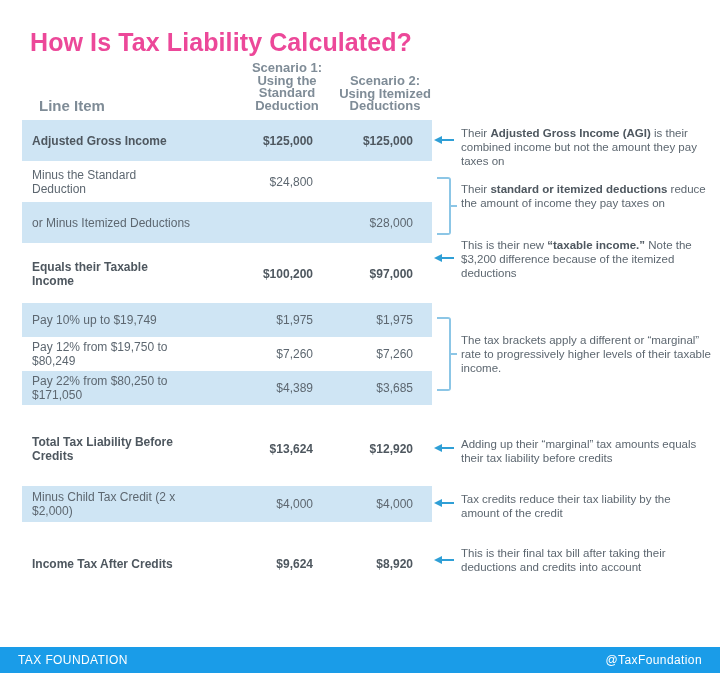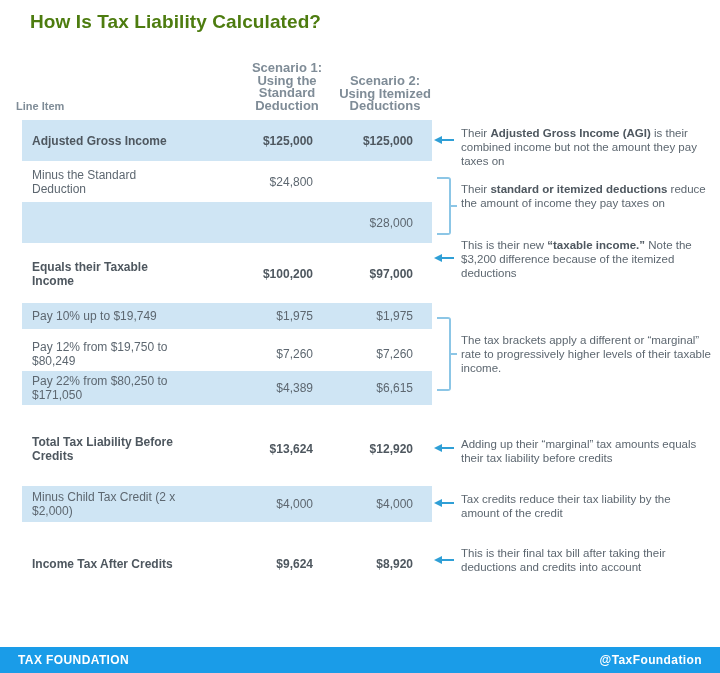--- a/index.html
+++ b/index.html
@@ -1,28 +1,28 @@
 <!DOCTYPE html>
 <html><head>
 <meta charset="utf-8">
 <style>
   html,body{margin:0;padding:0;background:#ffffff;}
   .canvas{
     position:relative;width:720px;height:673px;background:#ffffff;overflow:hidden;
     font-family:"Liberation Sans","DejaVu Sans",sans-serif;
   }
   .title{
-    position:absolute;left:30px;top:11px;font-size:19px;font-weight:bold;color:#4d7c0f;
+    position:absolute;left:30px;top:28px;font-size:25px;font-weight:bold;color:#ec4899;
     letter-spacing:.1px;
   }
   .col-head{
     position:absolute;font-size:13px;font-weight:bold;color:#7f8c97;line-height:12.5px;
     white-space:pre-line;text-align:center;
   }
-  .col-head.line-item{left:16px;top:100px;text-align:left;font-size:11px;}
+  .col-head.line-item{left:39px;top:100px;text-align:left;font-size:15px;}
   .col-head.s1{left:236px;top:62px;width:102px;}
   .col-head.s2{left:332px;top:75px;width:106px;}
 
   .row{
     position:absolute;left:22px;width:410px;display:flex;align-items:center;
     font-size:12px;color:#5d6770;
   }
   .row.shaded{background:#cfe5f4;}
   .row .label{position:absolute;left:10px;right:240px;}
   .row .v1{position:absolute;left:171px;width:120px;text-align:right;}
@@ -45,21 +45,21 @@
     border:2px solid #8cc6e6;border-left:none;border-radius:0 3px 3px 0;
   }
   .bracket::after{
     content:"";position:absolute;right:-8px;top:50%;margin-top:-1px;width:6px;height:2px;
     background:#8cc6e6;
   }
 
   .footer{
     position:absolute;left:0;top:647px;width:720px;height:26px;background:#1a9ce8;
     display:flex;align-items:center;justify-content:space-between;
-    color:#ffffff;font-size:12px;font-weight:bold;letter-spacing:.4px;
+    color:#ffffff;font-size:12px;font-weight:normal;letter-spacing:.4px;
   }
   .footer .left{margin-left:18px;}
   .footer .right{margin-right:18px;text-align:center;}
 </style>
 </head>
 <body>
 
 <div class="canvas">
 
   <div class="title">How Is Tax Liability Calculated?</div>
@@ -77,42 +77,43 @@
     <span class="label">Adjusted Gross Income</span>
     <span class="v1">$125,000</span>
     <span class="v2">$125,000</span>
   </div>
   <div class="row" style="top:161px;height:41px">
     <span class="label">Minus the Standard Deduction</span>
     <span class="v1">$24,800</span>
     <span class="v2"></span>
   </div>
   <div class="row shaded" style="top:202px;height:41px">
+    <span class="label">or Minus Itemized Deductions</span>
     <span class="v1"></span>
     <span class="v2">$28,000</span>
   </div>
   <div class="row bold" style="top:255px;height:38px">
     <span class="label">Equals their Taxable Income</span>
     <span class="v1">$100,200</span>
     <span class="v2">$97,000</span>
   </div>
-  <div class="row shaded" style="top:303px;height:26px">
+  <div class="row shaded" style="top:303px;height:34px">
     <span class="label">Pay 10% up to $19,749</span>
     <span class="v1">$1,975</span>
     <span class="v2">$1,975</span>
   </div>
   <div class="row" style="top:337px;height:34px">
     <span class="label">Pay 12% from $19,750 to $80,249</span>
     <span class="v1">$7,260</span>
     <span class="v2">$7,260</span>
   </div>
   <div class="row shaded" style="top:371px;height:34px">
     <span class="label">Pay 22% from $80,250 to $171,050</span>
     <span class="v1">$4,389</span>
-    <span class="v2">$6,615</span>
+    <span class="v2">$3,685</span>
   </div>
   <div class="row bold" style="top:432px;height:34px">
     <span class="label">Total Tax Liability Before Credits</span>
     <span class="v1">$13,624</span>
     <span class="v2">$12,920</span>
   </div>
   <div class="row shaded" style="top:486px;height:36px">
     <span class="label">Minus Child Tax Credit (2 x $2,000)</span>
     <span class="v1">$4,000</span>
     <span class="v2">$4,000</span>

